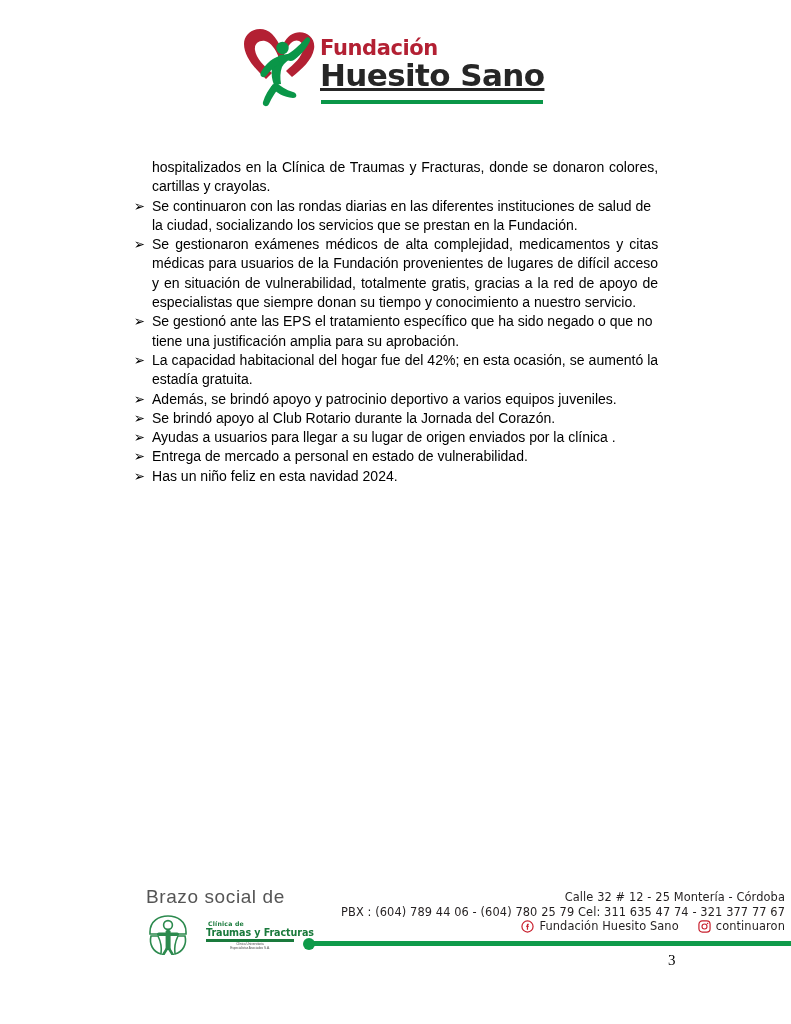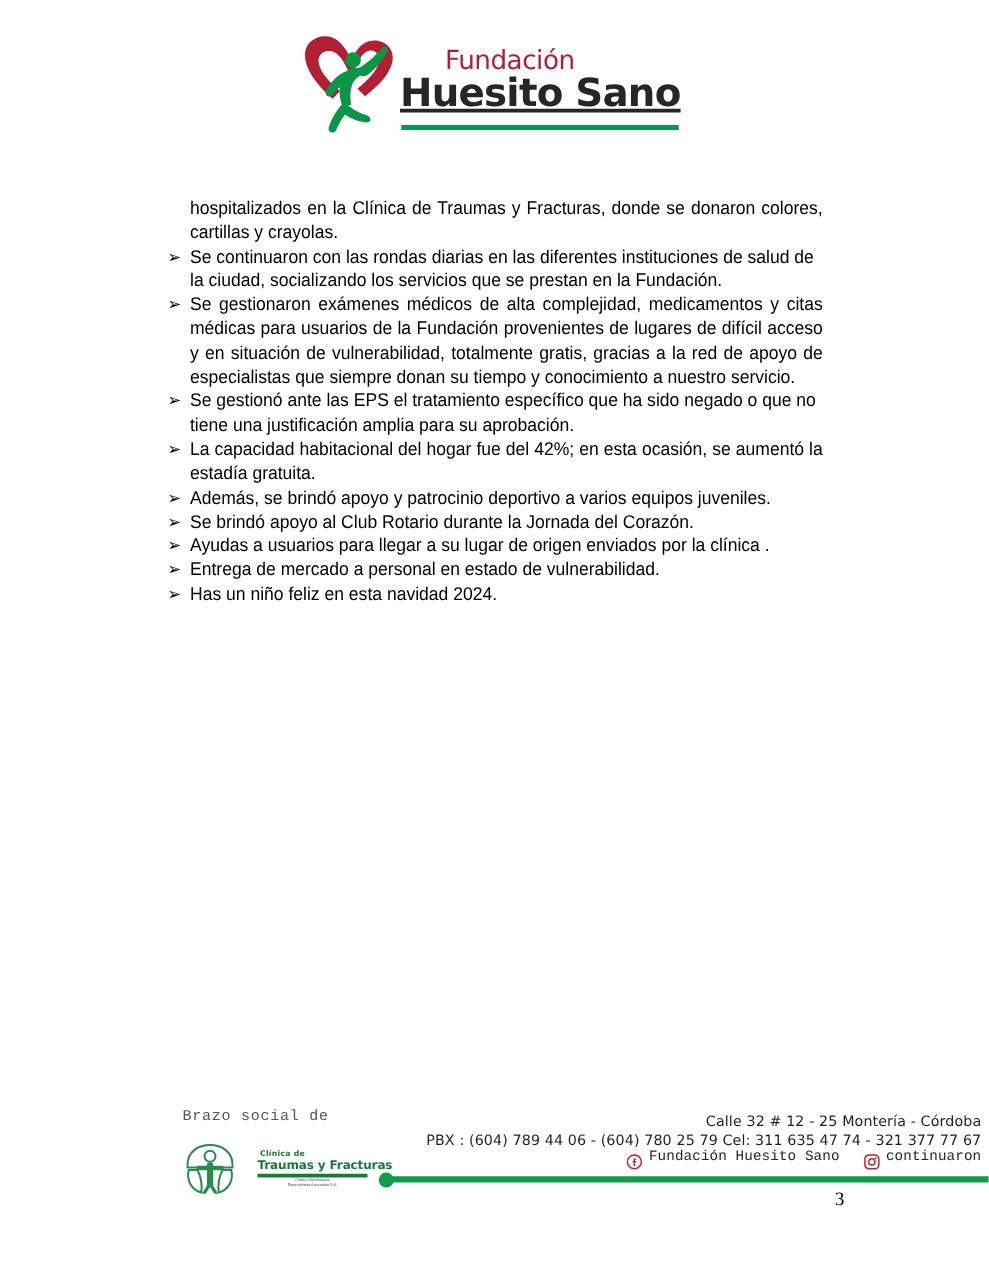--- a/index.html
+++ b/index.html
@@ -43,25 +43,24 @@
     top: 16px;
     width: 226px;
     height: 76px;
   }
   .logo-fundacion {
     position: absolute;
     left: 0;
     top: 0;
     font-family: "DejaVu Sans", sans-serif;
     font-size: 21px;
-    font-weight: normal;
+    font-weight: bold;
     color: #b32033;
     letter-spacing: -0.4px;
     line-height: 1;
-    margin-left: 36px;
   }
   .logo-huesito {
     position: absolute;
     left: 0;
     top: 20px;
     font-family: "DejaVu Sans", sans-serif;
     font-size: 31px;
     font-weight: bold;
     color: #262626;
     letter-spacing: -0.6px;
@@ -143,22 +142,22 @@
     width: 791px;
     height: 148px;
   }
   .brazo-block {
     position: absolute;
     left: 146px;
     top: 10px;
     width: 150px;
   }
   .brazo-label {
-    font-family: Liberation Mono, monospace;
-    font-size: 12px;
+    font-family: Liberation Sans, sans-serif;
+    font-size: 19px;
     color: #555555;
     letter-spacing: 0.6px;
     white-space: nowrap;
   }
   .clinica-logo {
     position: absolute;
     left: 0px;
     top: 28px;
     width: 130px;
     height: 44px;
@@ -234,23 +233,22 @@
     white-space: nowrap;
     letter-spacing: 0.1px;
   }
   .social-line {
     font-size: 11.4px;
     line-height: 15.5px;
     white-space: nowrap;
     letter-spacing: 0.1px;
     display: flex;
     justify-content: flex-end;
-    align-items: flex-end;
+    align-items: flex-start;
     gap: 5px;
-    font-family: Liberation Mono, monospace;
   }
   .soc-ico {
     display: inline-block;
     width: 13px;
     height: 13px;
     position: relative;
     top: 1px;
   }
   .soc-gap { display: inline-block; width: 9px; }
 

